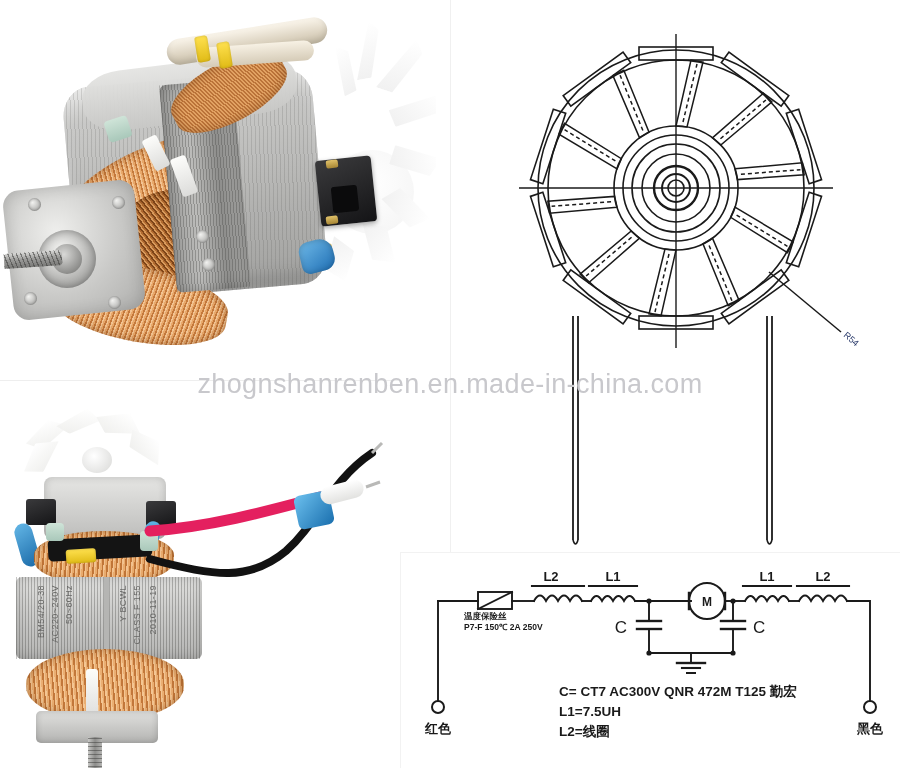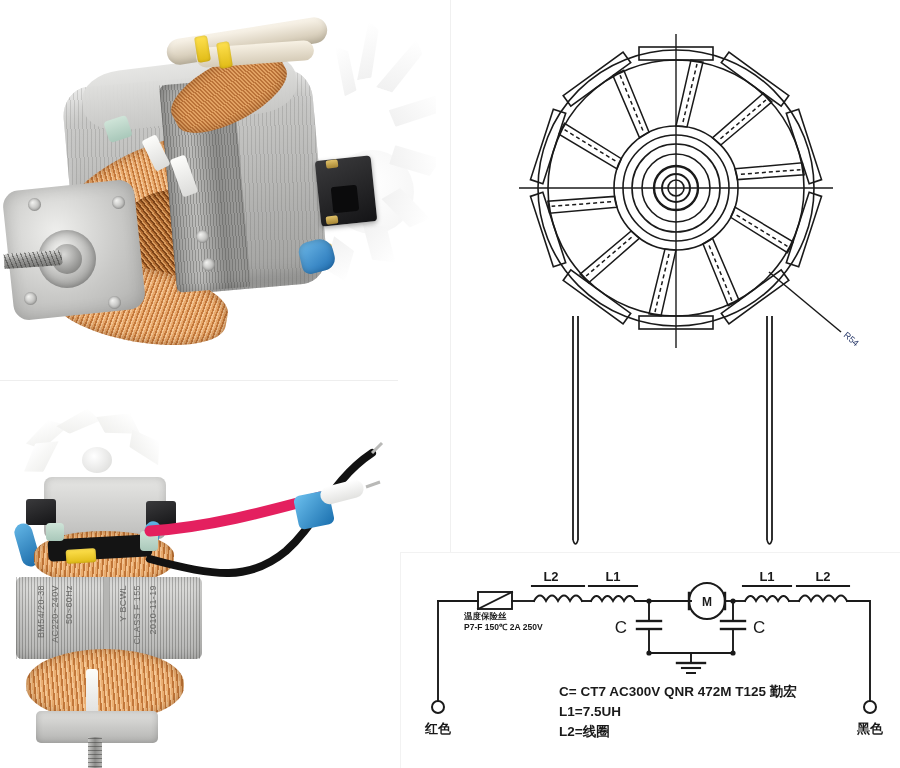--- a/index.html
+++ b/index.html
@@ -439,14 +439,15 @@
 
       <text x="158" y="143" font-family="Liberation Sans, sans-serif" font-size="13.5" font-weight="bold" fill="#1a1a1a">C= CT7 AC300V QNR 472M T125 勤宏</text>
       <text x="158" y="163" font-family="Liberation Sans, sans-serif" font-size="13.5" font-weight="bold" fill="#1a1a1a">L1=7.5UH</text>
       <text x="158" y="183" font-family="Liberation Sans, sans-serif" font-size="13.5" font-weight="bold" fill="#1a1a1a">L2=线圈</text>
 
       <text x="37" y="180" font-family="Liberation Sans, sans-serif" font-size="13" font-weight="bold" fill="#1a1a1a" text-anchor="middle">红色</text>
       <text x="469" y="180" font-family="Liberation Sans, sans-serif" font-size="13" font-weight="bold" fill="#1a1a1a" text-anchor="middle">黑色</text>
     </svg>
   </div>
 
+  <div id="watermark">zhognshanrenben.en.made-in-china.com</div>
 
 </div>
 
 </body></html>

